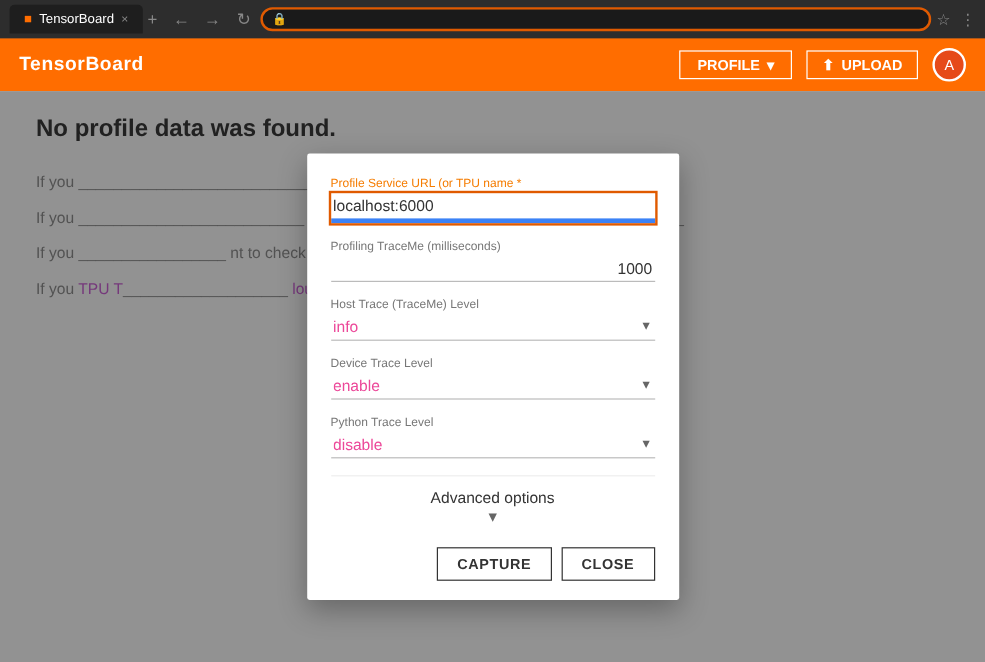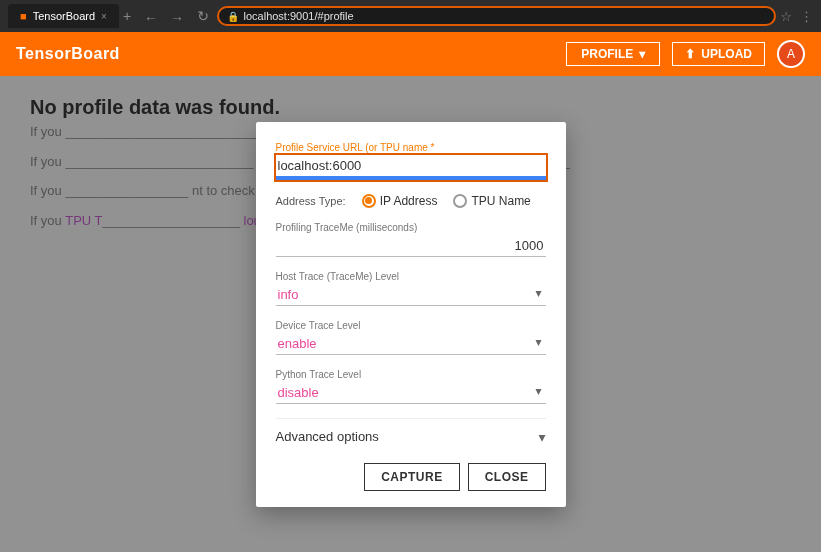--- a/index.html
+++ b/index.html
@@ -170,21 +170,21 @@
       right: 0;
       bottom: 0;
       padding: 20px 30px;
       color: #555;
       font-size: 13px;
     }
     .bg-title {
       font-size: 20px;
       font-weight: bold;
       color: #333;
-      margin-bottom: 3px;
+      margin-bottom: 23px;
     }
     .bg-paragraph {
       margin-bottom: 10px;
       line-height: 1.5;
       opacity: 0.7;
     }
     .bg-link {
       color: #a21caf;
     }
 
@@ -313,20 +313,21 @@
     }
 
     
     .advanced-options-row {
       display: flex;
       align-items: center;
       justify-content: space-between;
       padding: 10px 0;
       border-top: 1px solid #eee;
       cursor: pointer;
+      flex-direction: column;
     }
     .advanced-options-text {
       font-size: 13px;
       color: #333;
     }
     .advanced-chevron {
       color: #666;
       font-size: 14px;
     }
 
@@ -370,21 +371,20 @@
     </div>
     <span class="tab-new">+</span>
   </div>
   <div class="browser-controls">
     <span class="browser-nav-btn">←</span>
     <span class="browser-nav-btn">→</span>
     <span class="browser-nav-btn">↻</span>
   </div>
   <div class="address-bar-wrap highlighted">
     <span class="address-lock">🔒</span>
-    <span class="address-text">localhost:9001/#profile</span>
   </div>
   <div class="browser-right-icons">
     <span>☆</span>
     <span>⋮</span>
   </div>
 </div>
 
 <div class="tb-toolbar">
   <span class="tb-logo">TensorBoard</span>
   <div class="tb-right">
@@ -421,31 +421,20 @@
   </div>
 
   <div class="modal-overlay">
     <div class="dialog">
 
       <div class="field-input-wrap">
         <div class="field-label">Profile Service URL (or TPU name *</div>
         <input class="field-input" type="text" value="localhost:6000" style="">
       </div>
 
-      <div class="address-type-row">
-        <span class="address-type-label">Address Type:</span>
-        <label class="radio-option">
-          <div class="radio-circle selected"></div>
-          <span>IP Address</span>
-        </label>
-        <label class="radio-option">
-          <div class="radio-circle unselected"></div>
-          <span>TPU Name</span>
-        </label>
-      </div>
 
       <div class="field-input-wrap">
         <div class="select-label">Profiling TraceMe (milliseconds)</div>
         <input class="field-input-line" type="text" value="1000" style="">
       </div>
 
       <div class="select-wrap">
         <div class="select-label">Host Trace (TraceMe) Level</div>
         <select class="select-field">
           <option>info</option>

